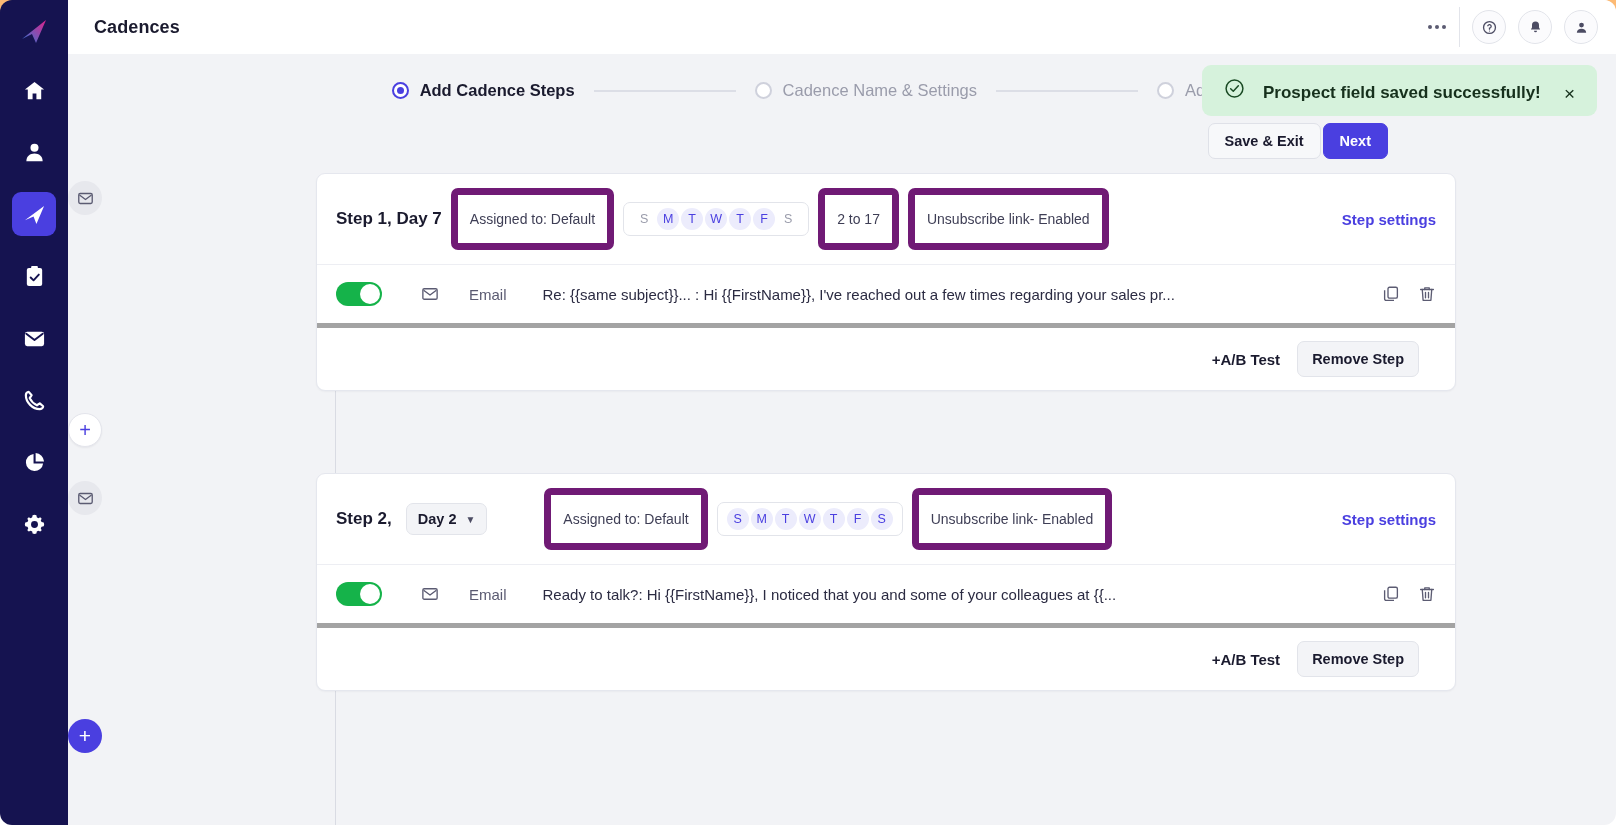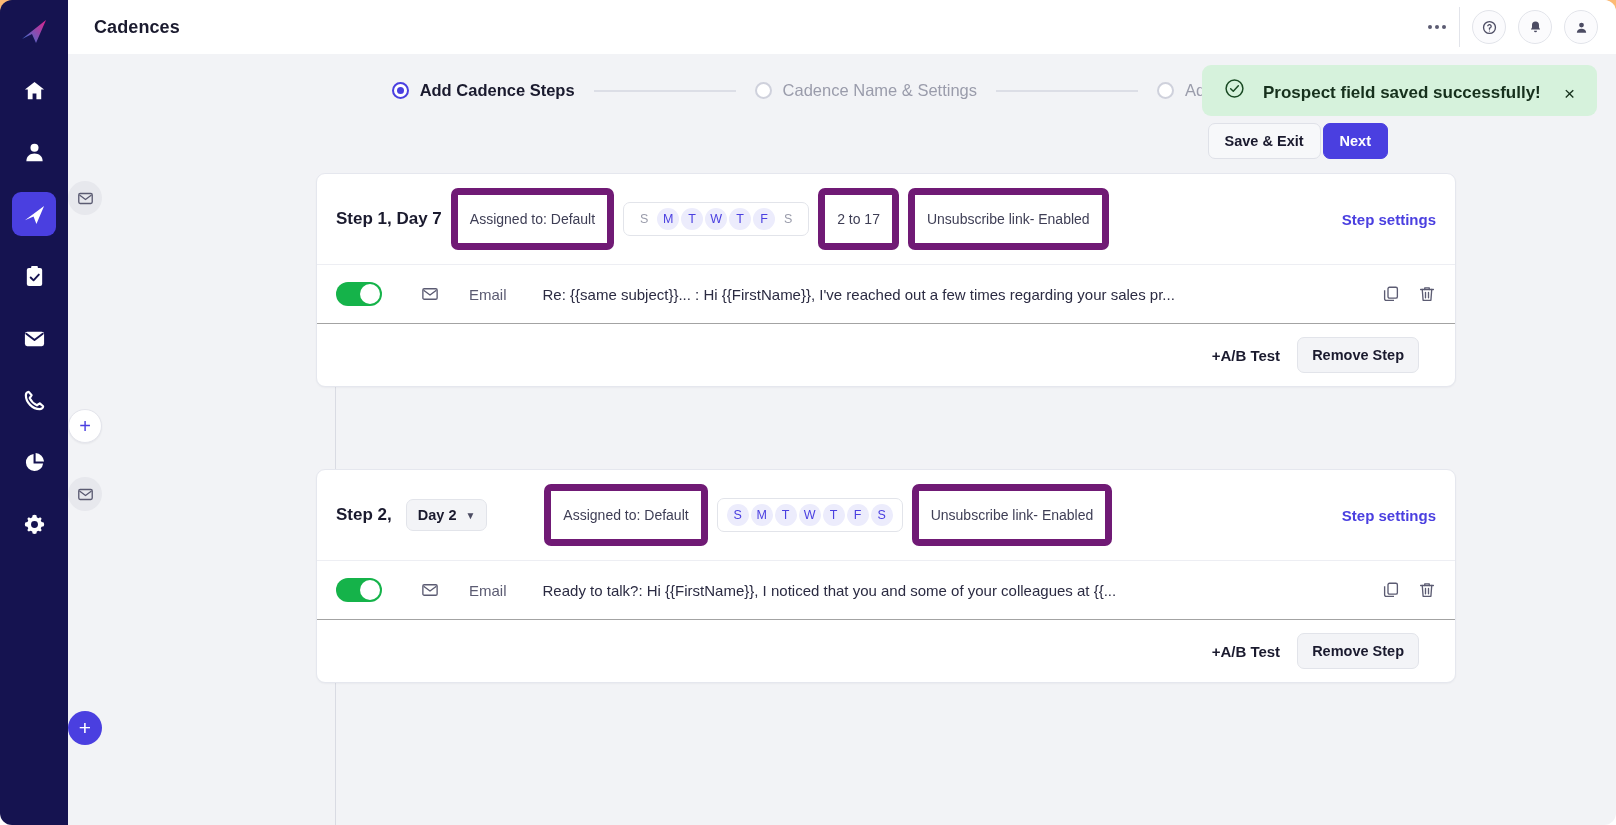--- a/index.html
+++ b/index.html
@@ -250,21 +250,21 @@
     font-weight: bold;
     cursor: pointer;
     white-space: nowrap;
   }
 
   .card-row {
     display: flex;
     align-items: center;
     padding: 17px 19px 17px 19px;
     gap: 17px;
-    border-bottom: 1px solid #a3a3a3;
+    border-bottom: 5px solid #a3a3a3;
   }
   .toggle {
     width: 46px; height: 24px;
     border-radius: 13px;
     background: #15b34a;
     position: relative;
     cursor: pointer;
     flex: 0 0 46px;
   }
   .toggle::after {

